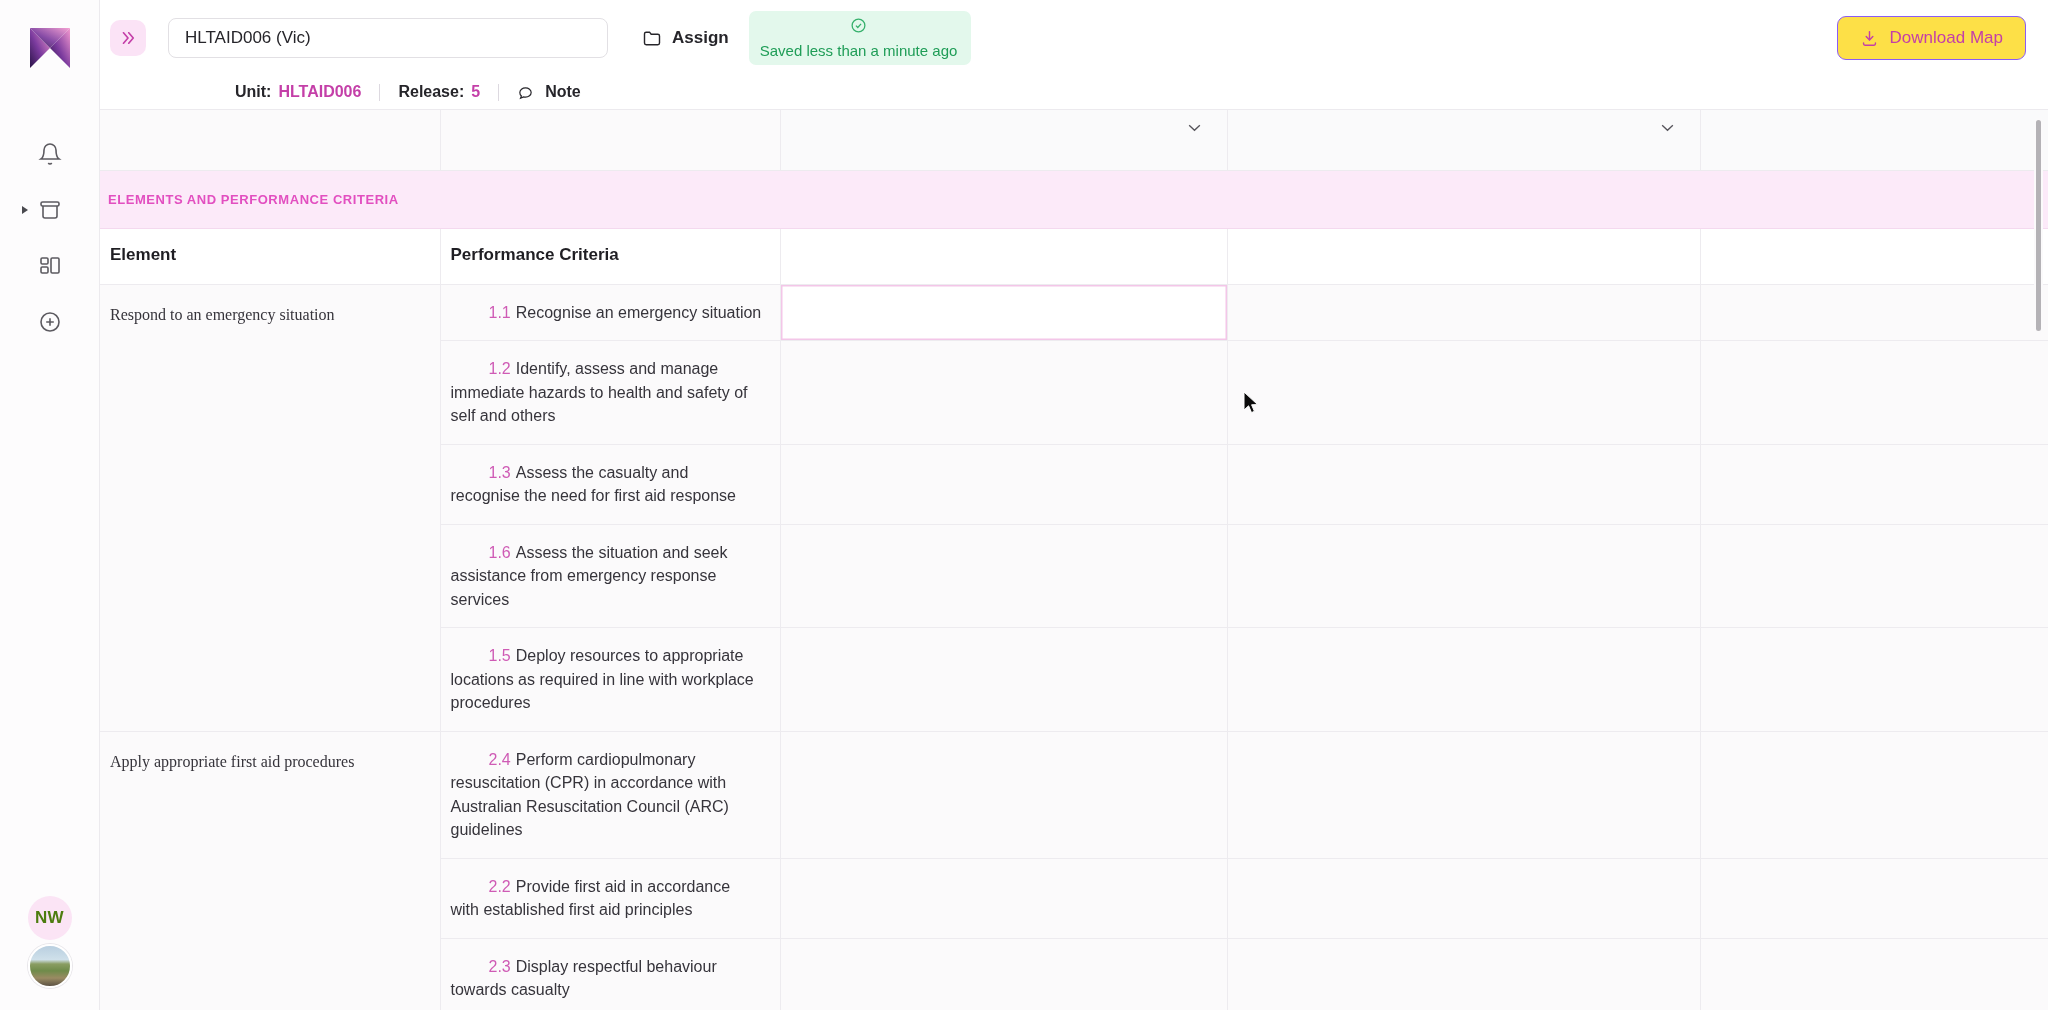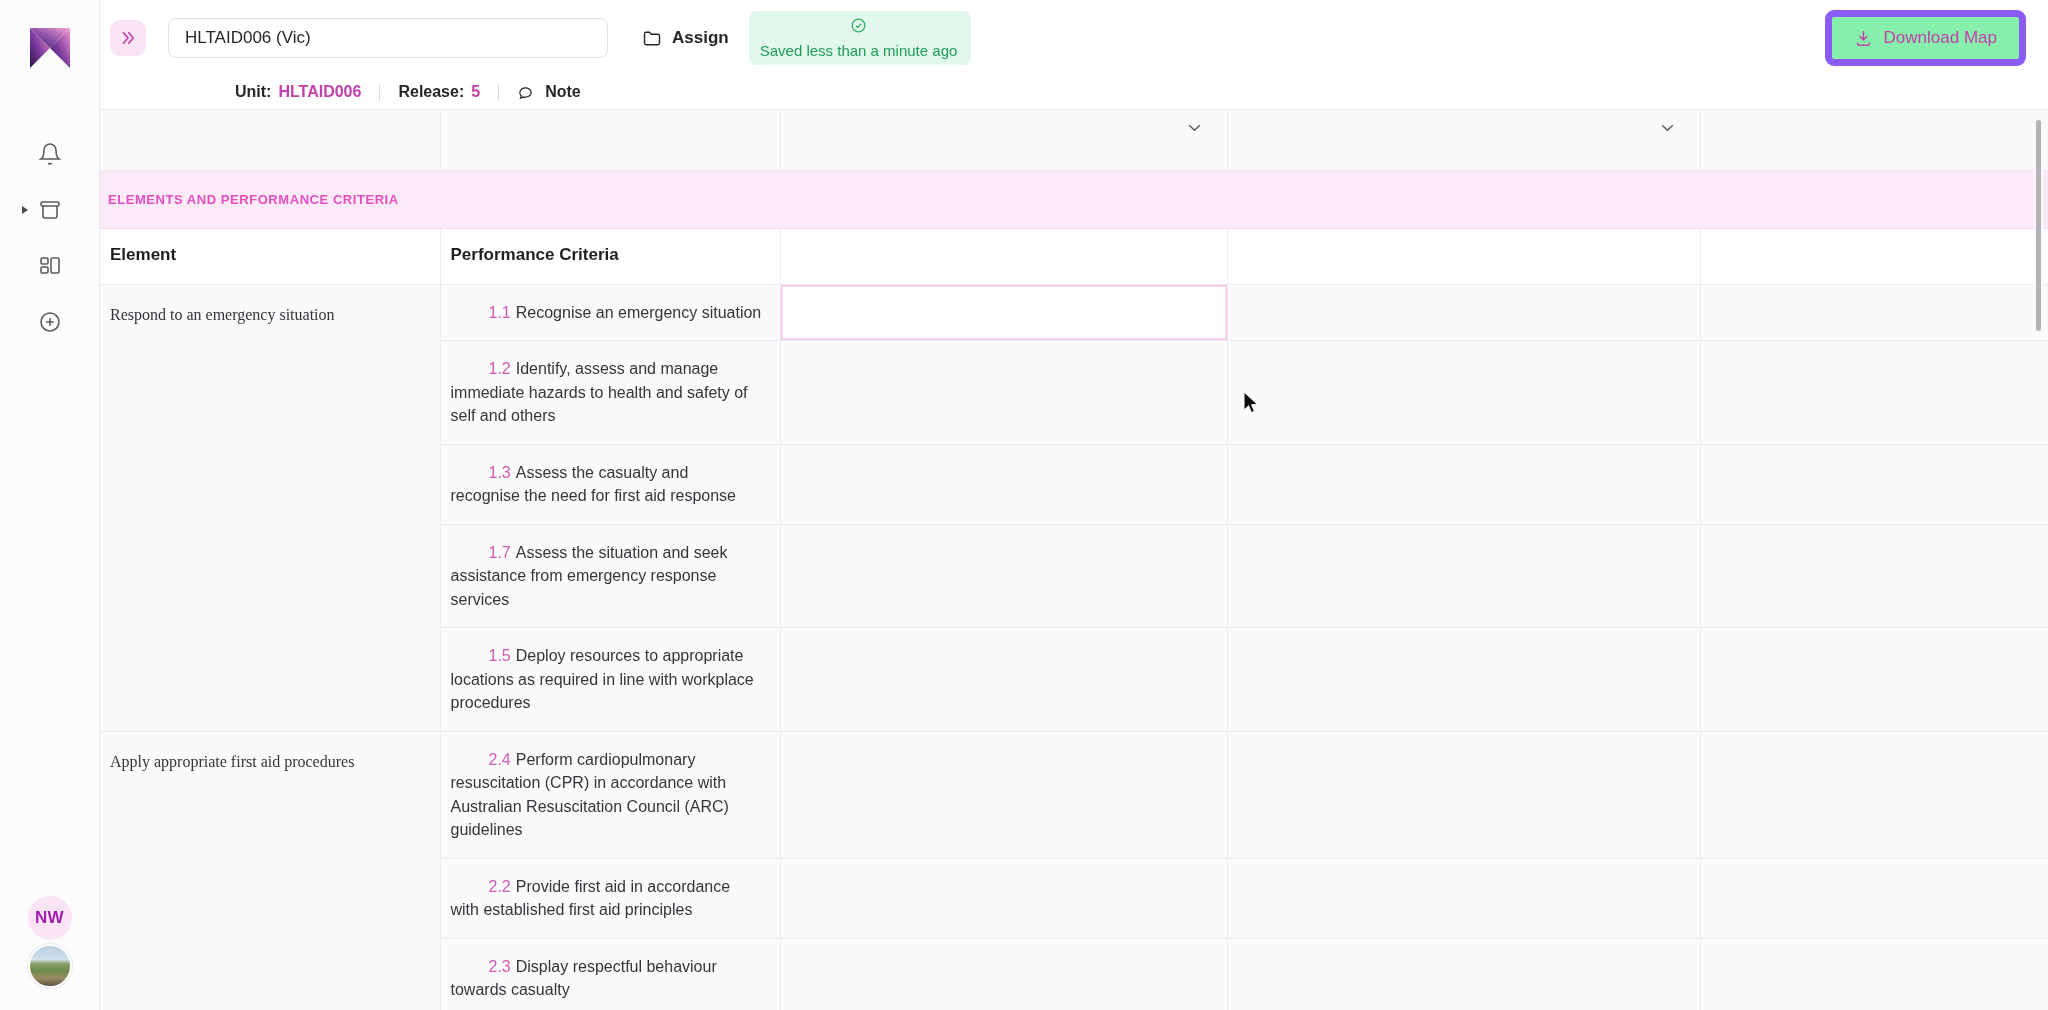--- a/index.html
+++ b/index.html
@@ -37,21 +37,21 @@
     border-left: 6px solid #4a4a4f;
     border-top: 4.5px solid transparent;
     border-bottom: 4.5px solid transparent;
   }
   .rail-bottom {
     position: absolute; bottom: 22px; left: 0; width: 100%;
     display: flex; flex-direction: column; align-items: center; gap: 4px;
   }
   .avatar-initials {
     width: 44px; height: 44px; border-radius: 50%;
-    background: #fbe4f5; color: #a21caf;
+    background: #fbe4f5; color: #4d7c0f;
     font-size: 17px; font-weight: 700; letter-spacing: .4px;
     display: flex; align-items: center; justify-content: center;
   }
   .avatar-photo {
     width: 44px; height: 44px; border-radius: 50%;
     background: linear-gradient(180deg,#b9cfe0 0%,#cfe0ea 34%,#8a9d62 45%,#6f8b4a 62%,#9a8b63 80%,#5c5244 100%);
     border: 2px solid #ffffff;
     box-shadow: 0 0 0 1px #e8e6ea;
   }
 
@@ -92,22 +92,22 @@
     display: flex; align-items: center; gap: 8px;
     background: #e3f8ec; color: #1f9d57;
     border-radius: 7px;
     padding: 6px 14px 6px 11px;
     font-size: 15px;
     flex-direction: column;
   }
   .spacer { flex: 1 1 auto; }
   .download-btn {
     display: flex; align-items: center; gap: 11px;
-    border: 7px solid #8b5cf6; border-radius: 9px;
-    background: #86efac; color: #c43fa8;
+    border: 1px solid #8b5cf6; border-radius: 9px;
+    background: #fde047; color: #c43fa8;
     font-size: 17px; font-weight: 500;
     padding: 11px 22px;
     cursor: pointer;
   }
 
   
   .metabar {
     height: 34px; flex: 0 0 34px;
     display: flex; align-items: center;
     padding-left: 135px;
@@ -356,21 +356,21 @@
               <td class="datacell"></td>
               <td class="datacell"></td>
             </tr>
             <tr>
               <td class="pccell"><span class="pc-num">1.3</span><span>Assess the casualty and recognise the need for first aid response</span></td>
               <td class="datacell"></td>
               <td class="datacell"></td>
               <td class="datacell"></td>
             </tr>
             <tr>
-              <td class="pccell"><span class="pc-num">1.7</span><span>Assess the situation and seek assistance from emergency response services</span></td>
+              <td class="pccell"><span class="pc-num">1.6</span><span>Assess the situation and seek assistance from emergency response services</span></td>
               <td class="datacell"></td>
               <td class="datacell"></td>
               <td class="datacell"></td>
             </tr>
             <tr>
               <td class="pccell"><span class="pc-num">1.5</span><span>Deploy resources to appropriate locations as required in line with workplace procedures</span></td>
               <td class="datacell"></td>
               <td class="datacell"></td>
               <td class="datacell"></td>
             </tr>

